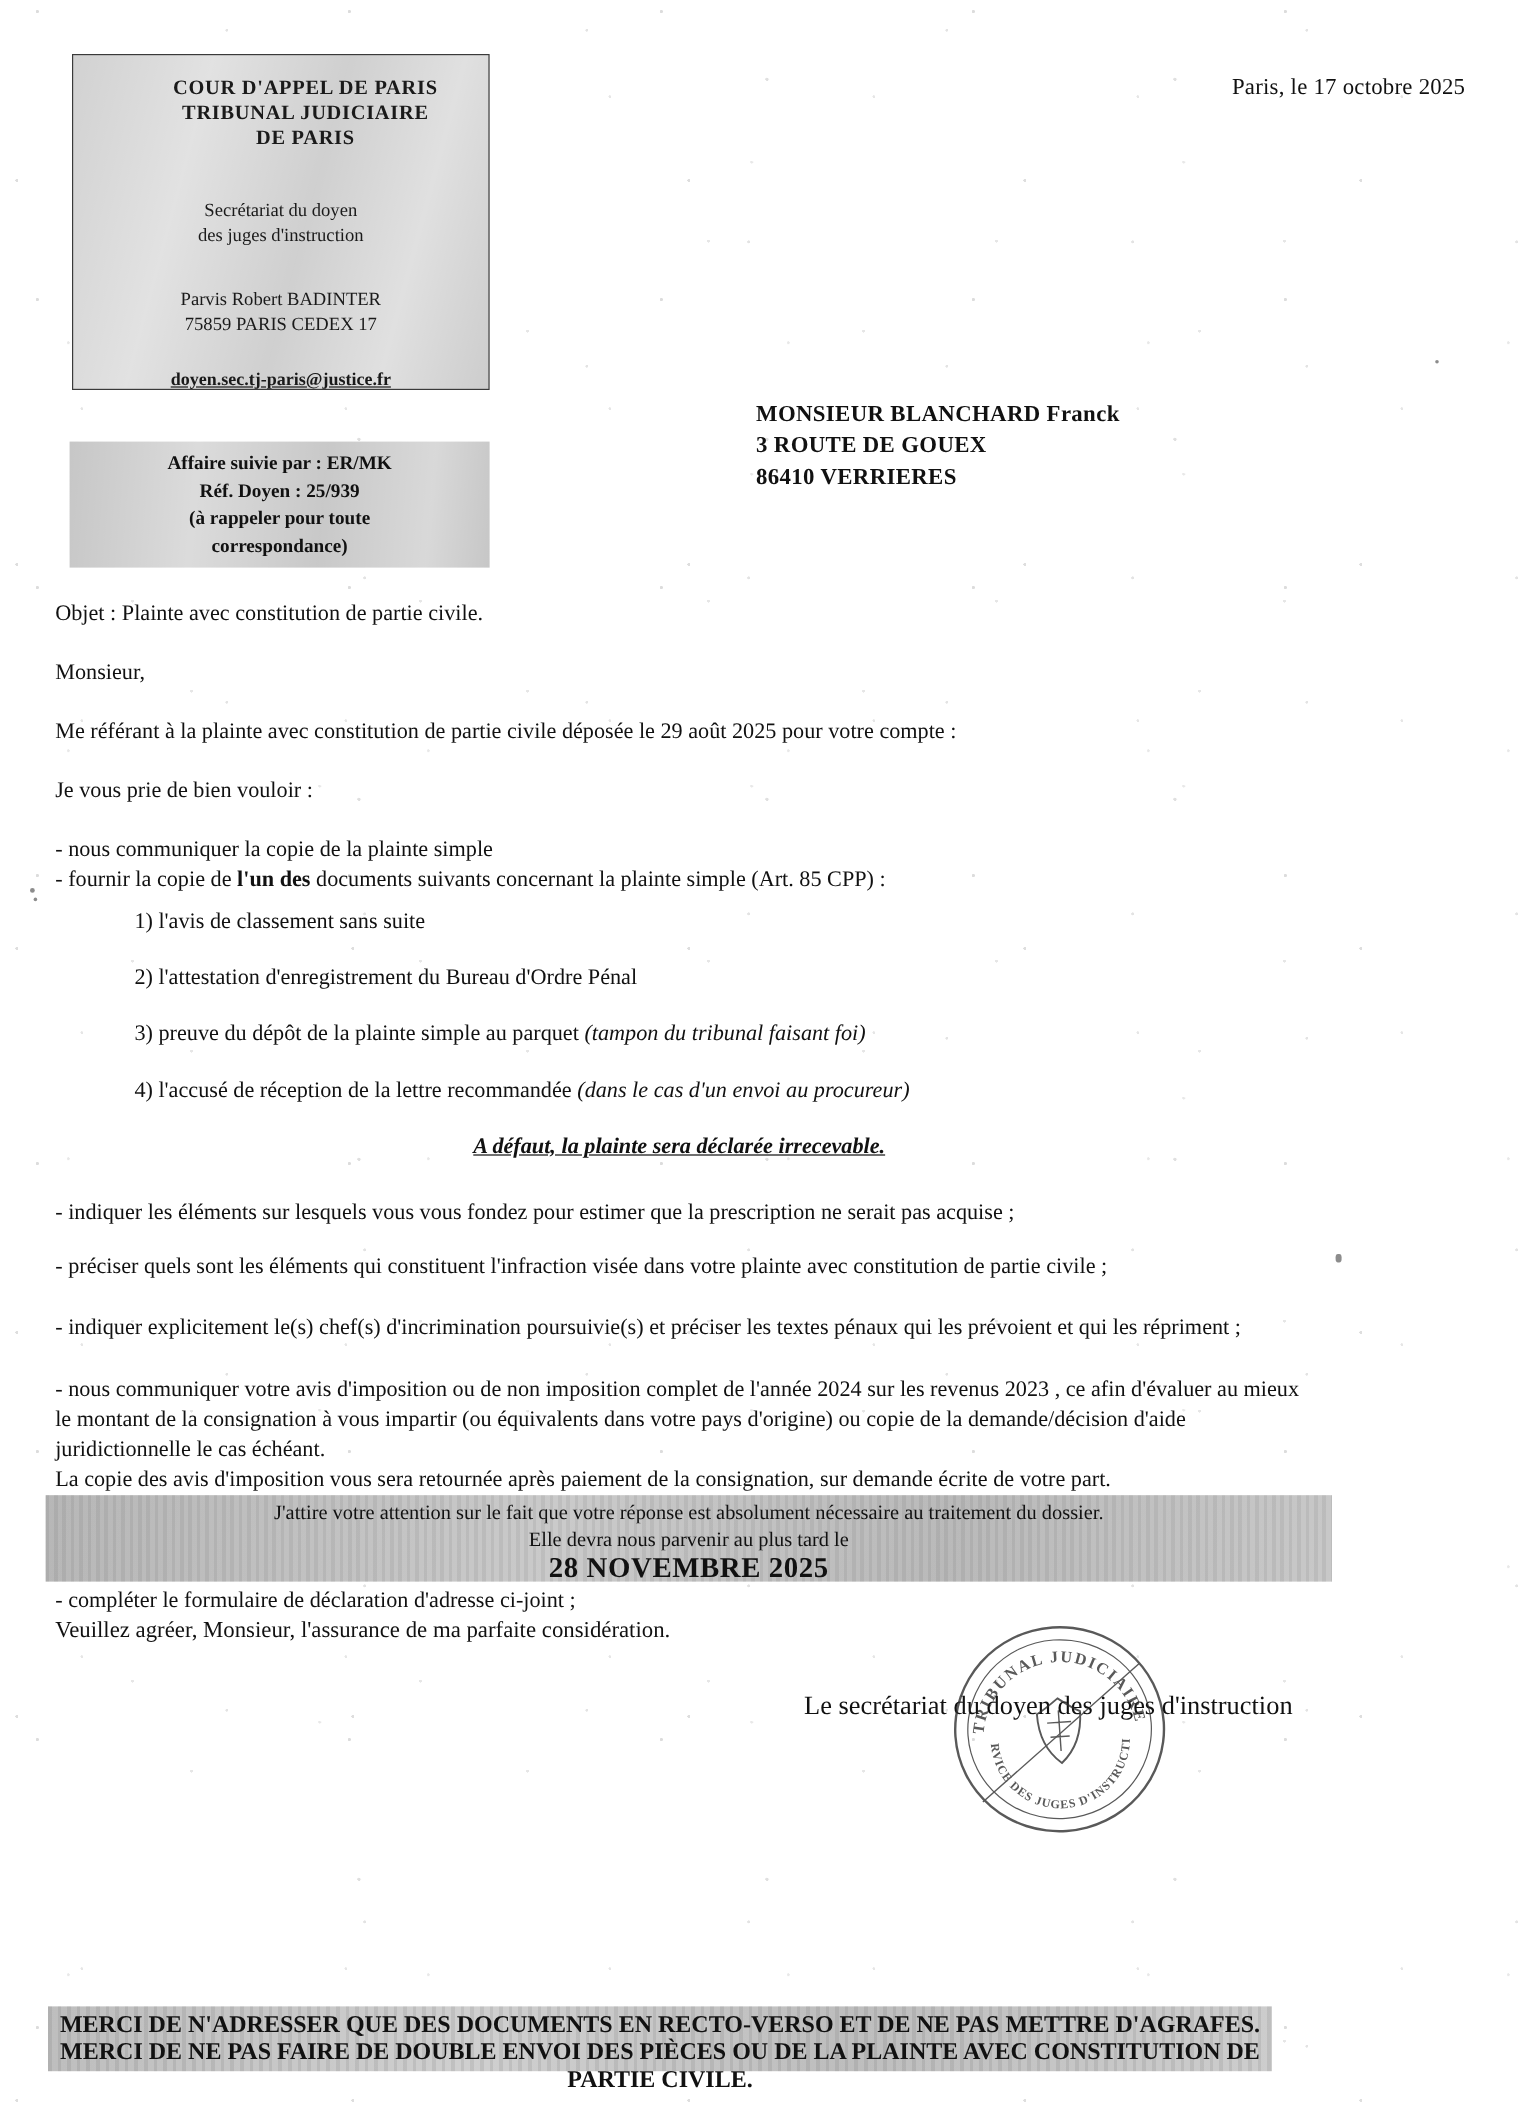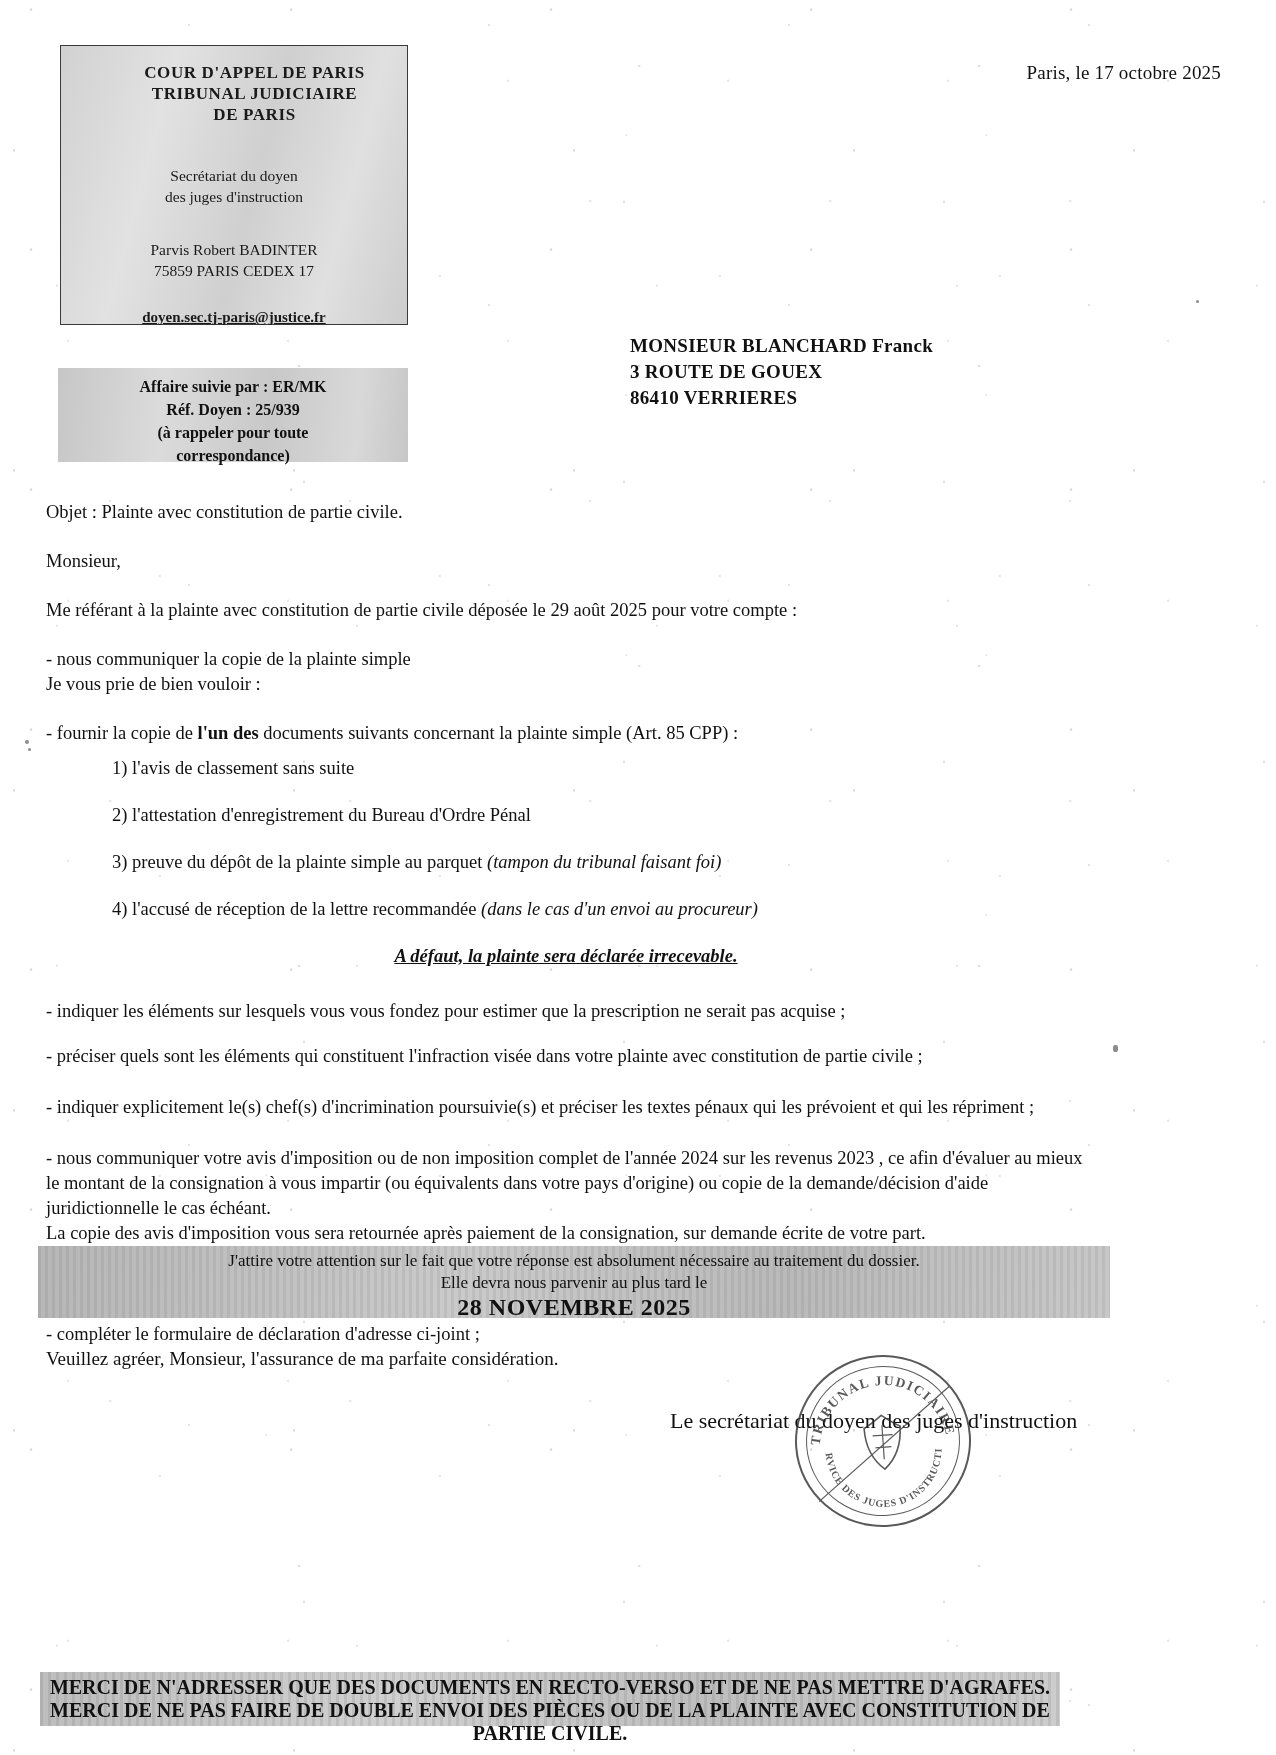--- a/index.html
+++ b/index.html
@@ -102,21 +102,21 @@
     letter-spacing: .3px;
     margin-top: 28px;
   }
 
   
   .refbox {
     position: absolute;
     left: 58px;
     top: 368px;
     width: 350px;
-    height: 94px;
+    height: 105px;
     background:
       linear-gradient(95deg, rgba(0,0,0,.13) 0%, rgba(0,0,0,.04) 30%, rgba(0,0,0,.12) 60%, rgba(0,0,0,.05) 85%, rgba(0,0,0,.13) 100%),
       #e4e4e4;
     text-align: center;
     font-weight: bold;
     font-size: 16px;
     line-height: 23px;
     padding-top: 7px;
     box-sizing: border-box;
     filter: blur(.25px);
@@ -281,23 +281,23 @@
 </div>
 
 <div class="body-text">
 
   <p class="p">Objet : Plainte avec constitution de partie civile.</p>
 
   <p class="p">Monsieur,</p>
 
   <p class="p">Me référant à la plainte avec constitution de partie civile déposée le 29 août 2025 pour votre compte :</p>
 
+  <p class="p">Je vous prie de bien vouloir :</p>
+
   <p class="p nogap">- nous communiquer la copie de la plainte simple</p>
-
-  <p class="p">Je vous prie de bien vouloir :</p>
 
   <p class="p nogap">
     <span>- fournir la copie de </span><span class="b">l'un des</span><span> documents suivants concernant la plainte simple (Art. 85 CPP) :</span>
   </p>
 
   <div class="indent-list">
     <div class="li">
       <span>1) l'avis de classement sans suite</span><span class="i"></span>
     </div>
     <div class="li">

